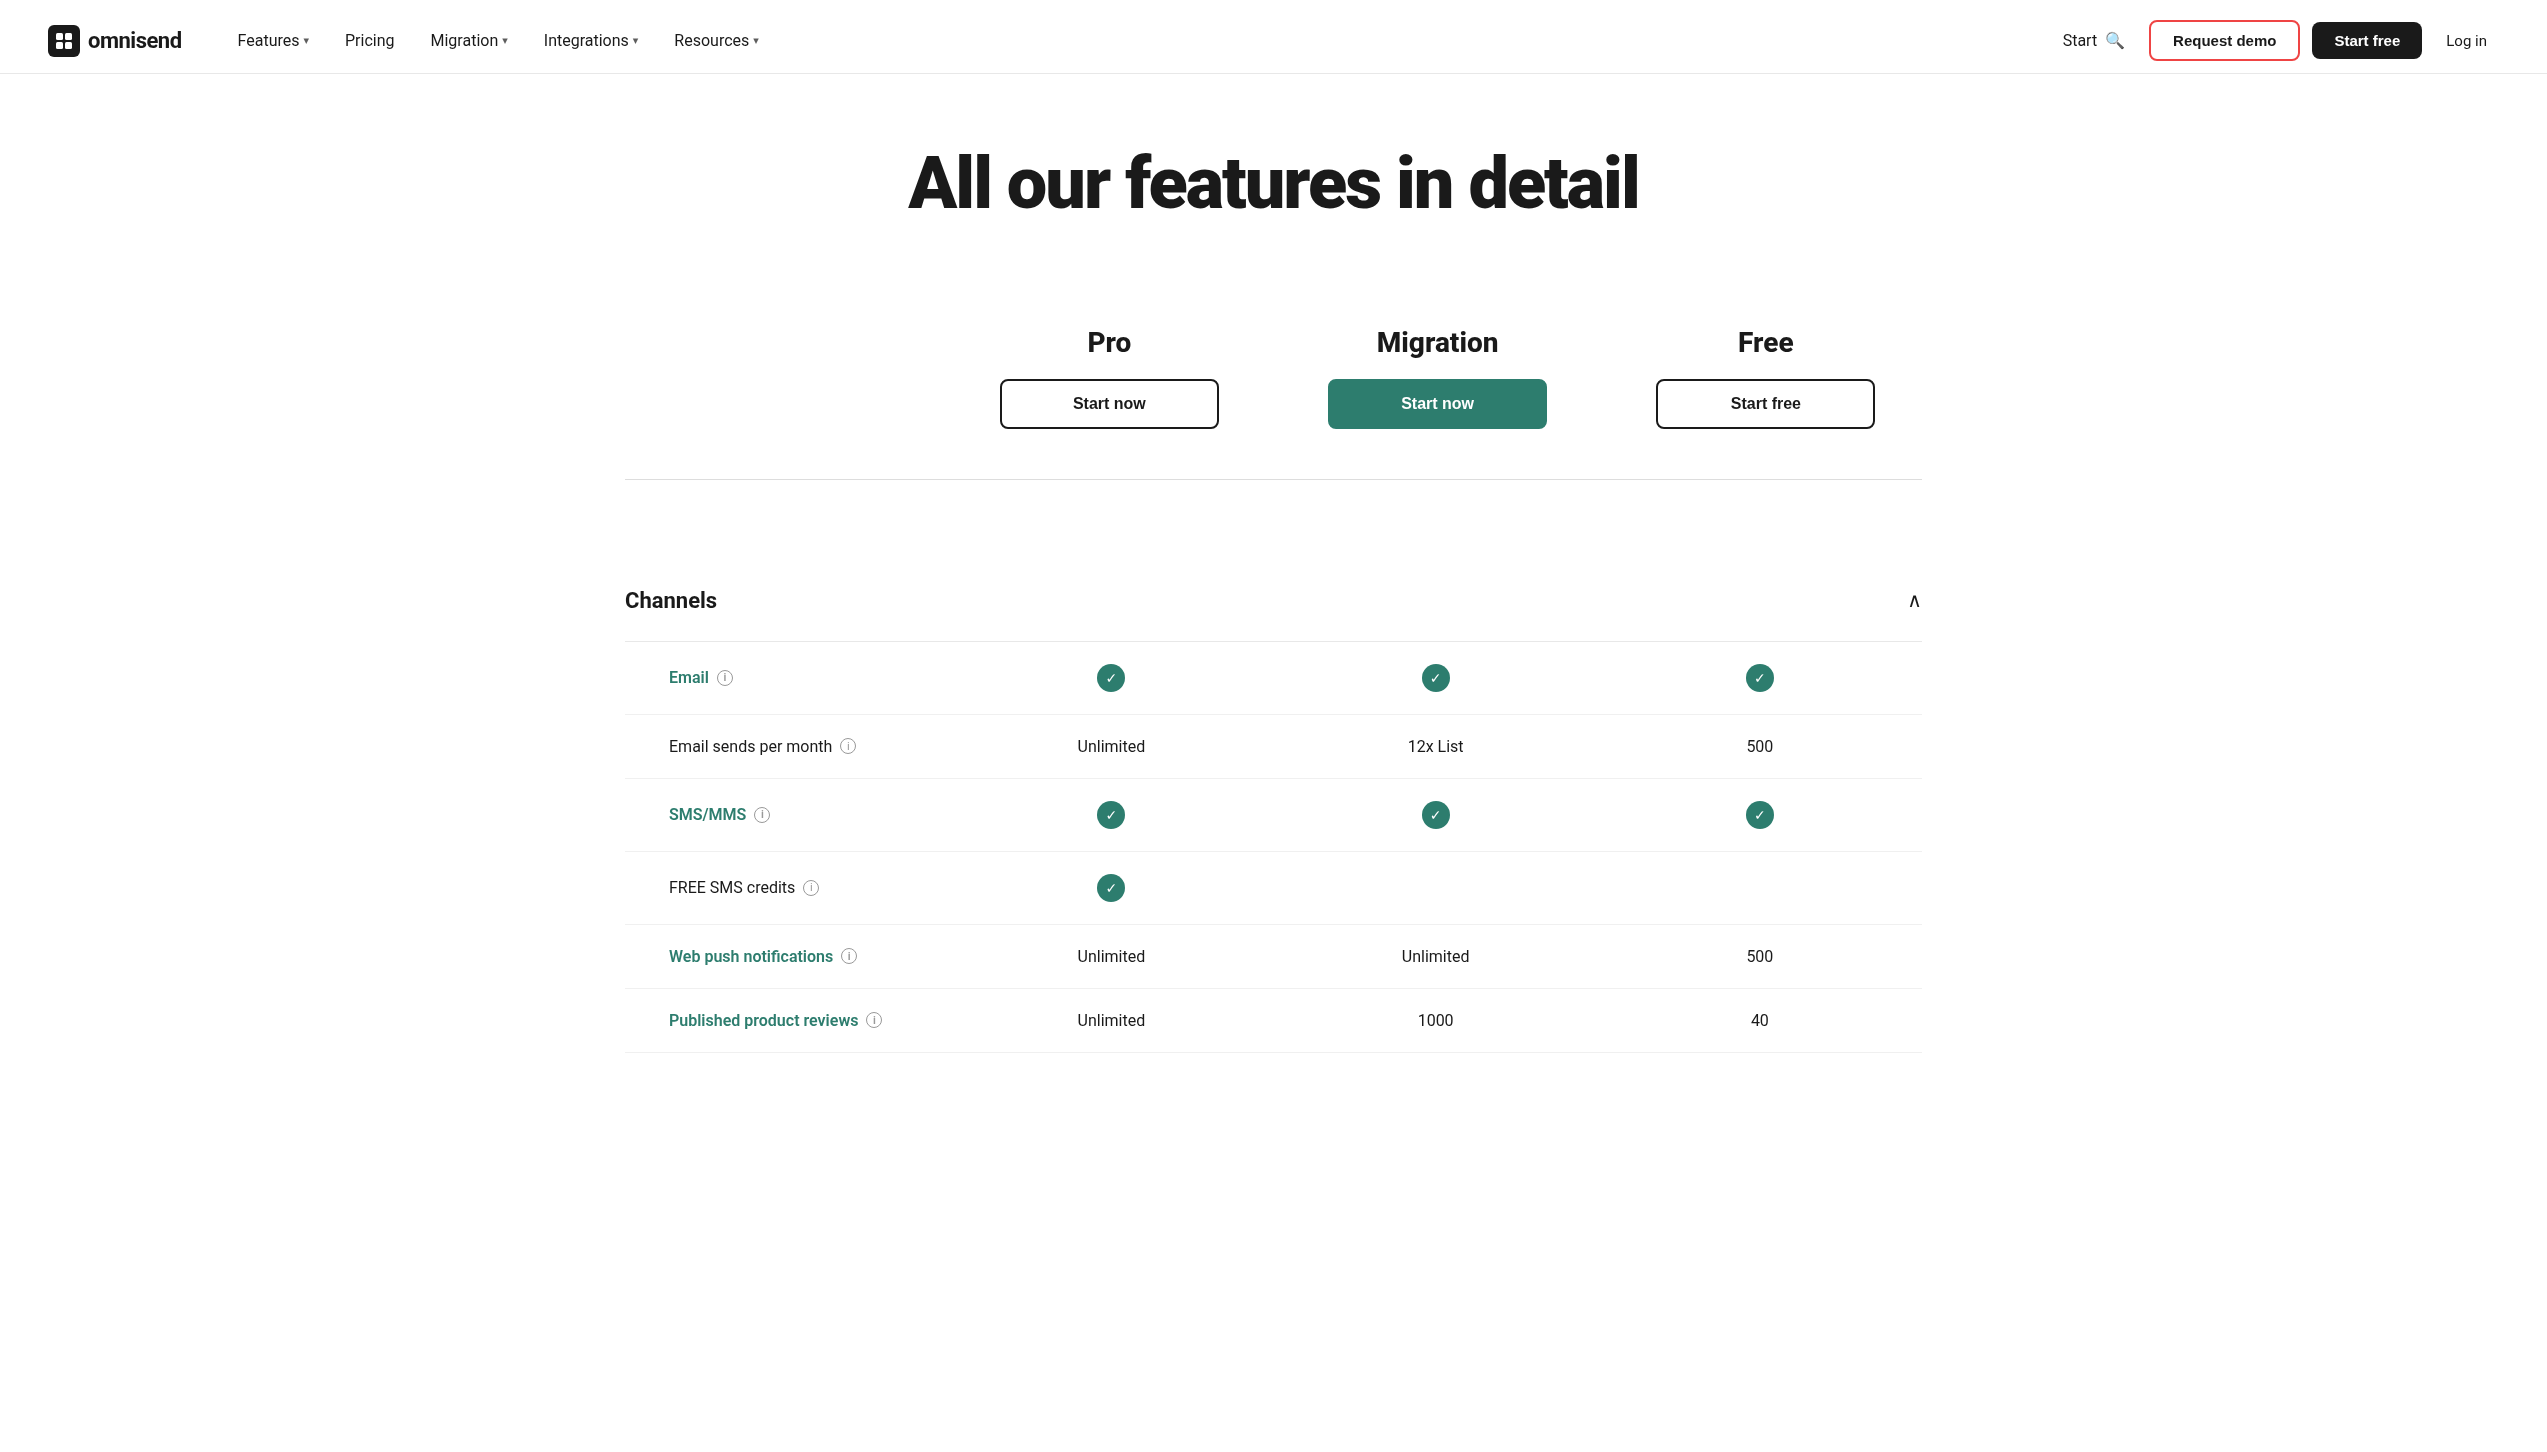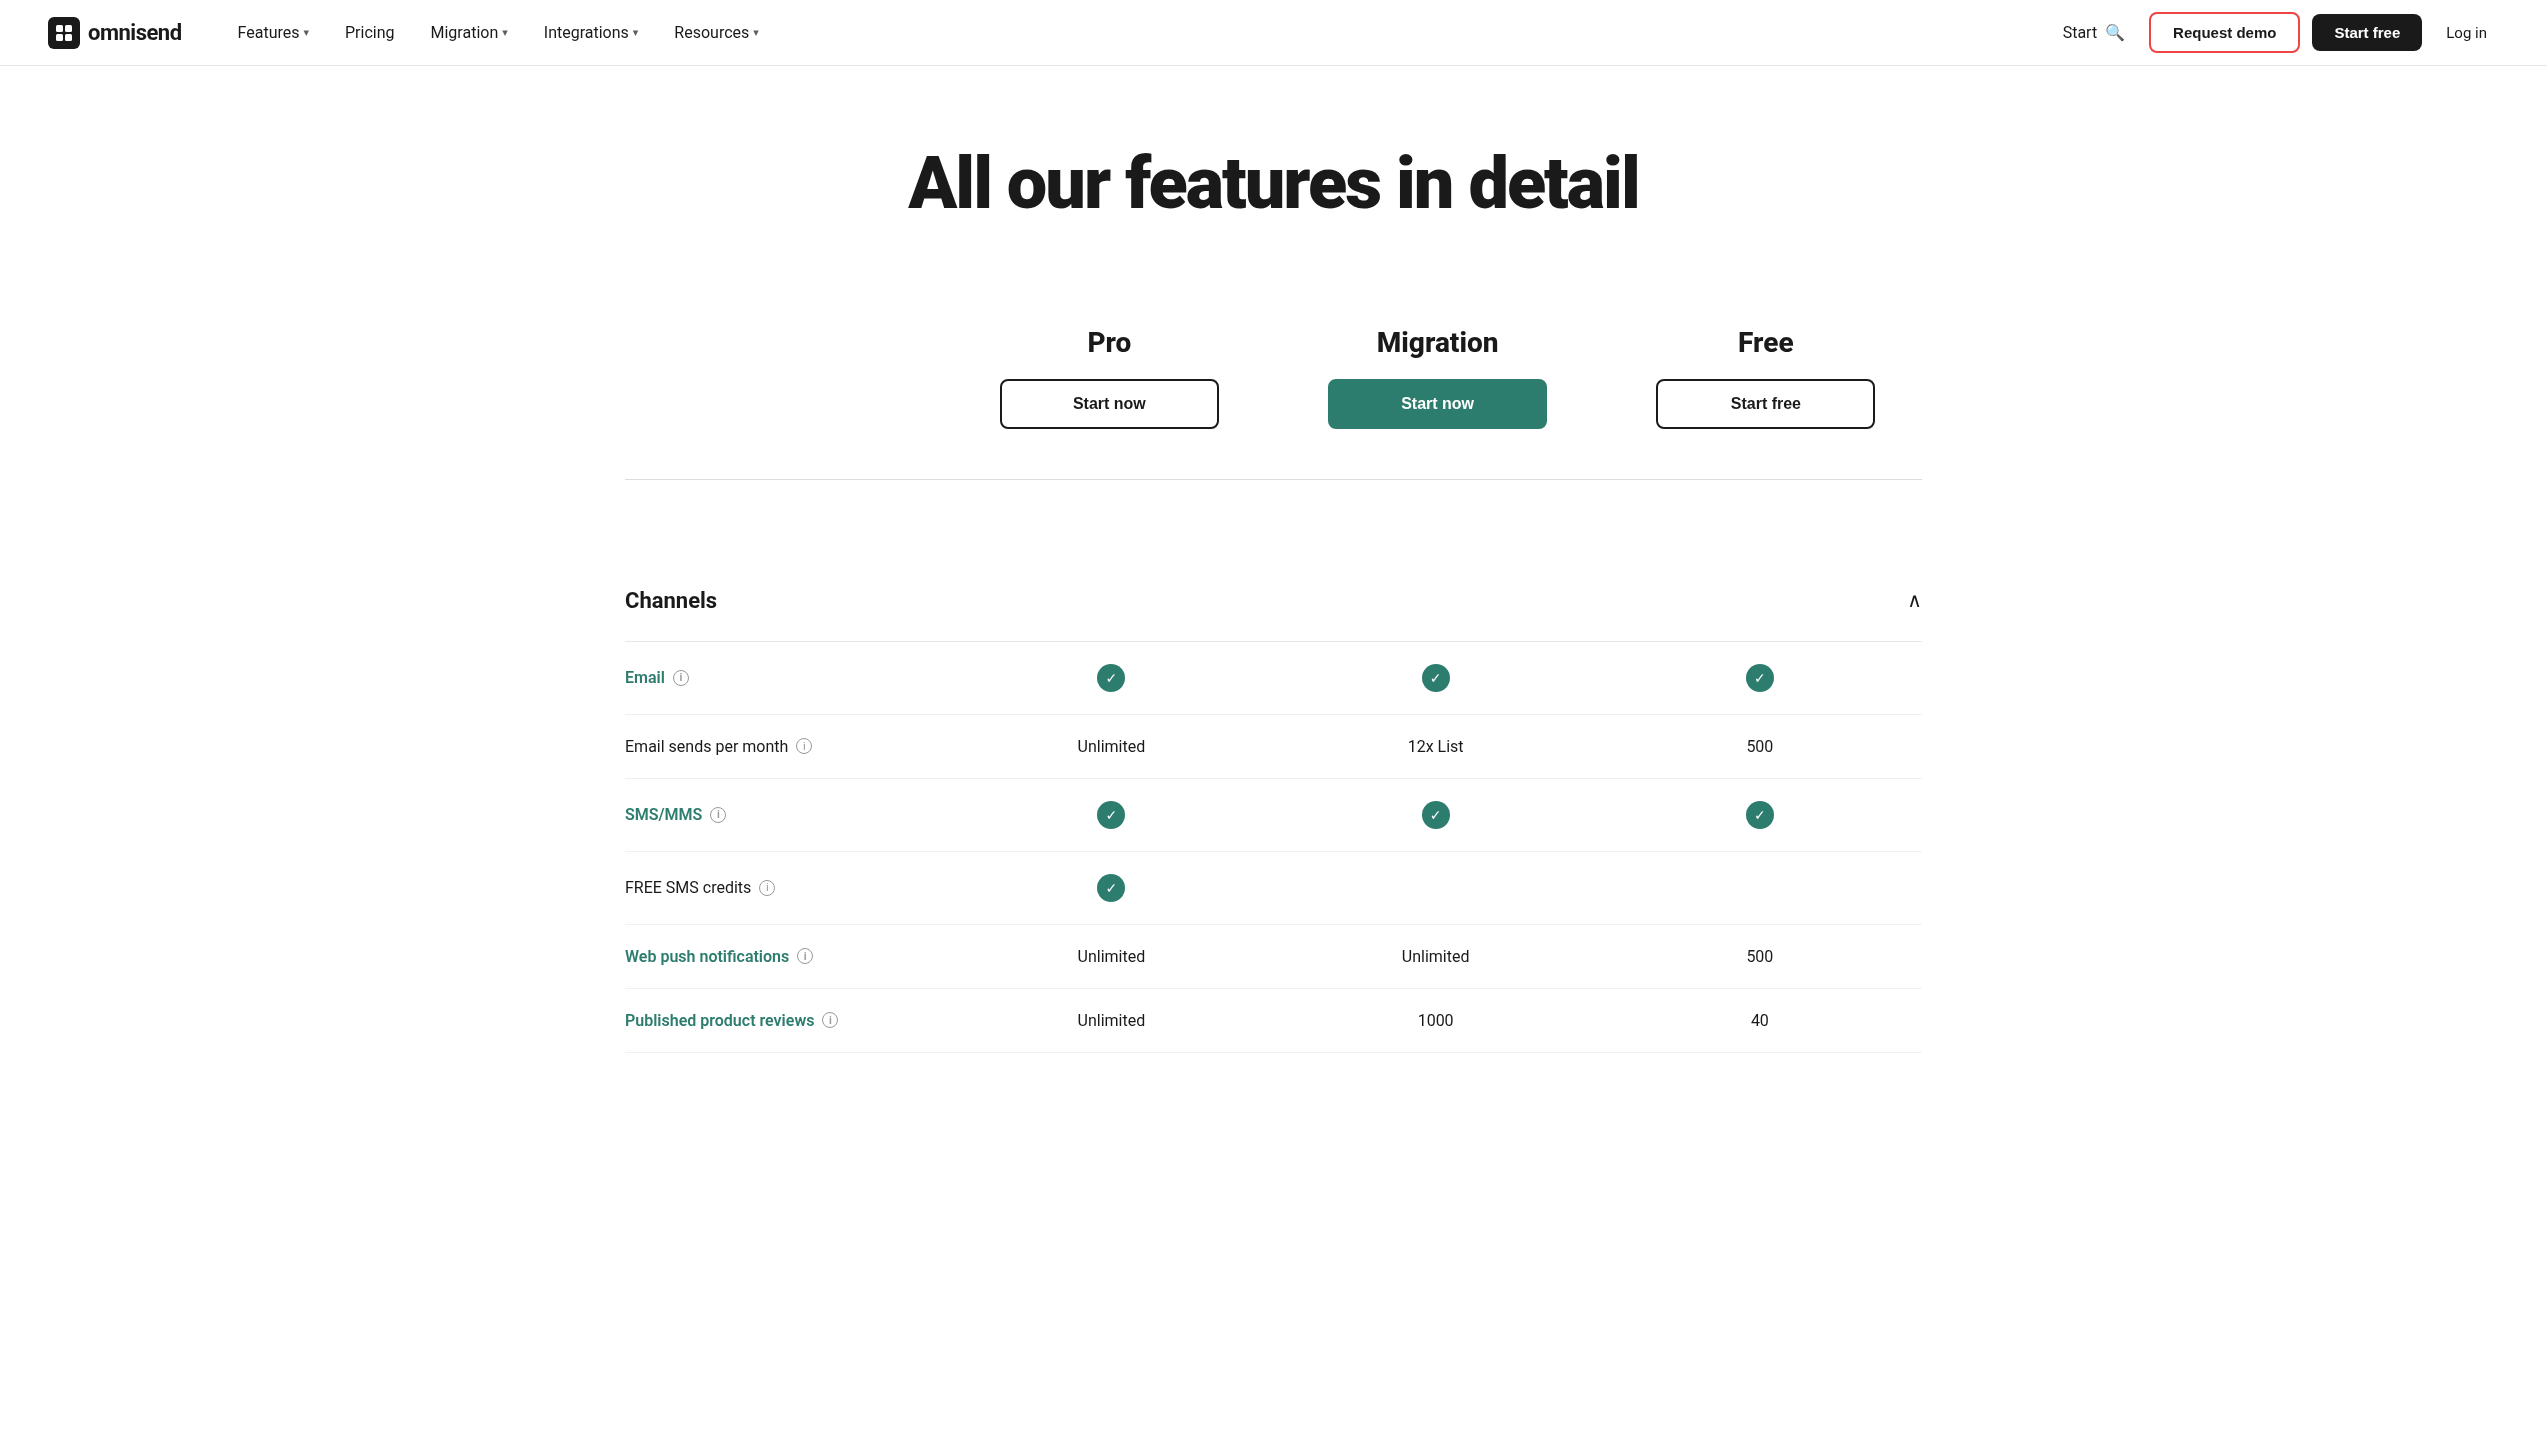--- a/index.html
+++ b/index.html
@@ -17,21 +17,21 @@
 
     
     .navbar {
       display: flex;
       align-items: center;
       padding: 0 48px;
       height: 66px;
       border-bottom: 1px solid #e8e8e8;
       background: #fff;
       position: sticky;
-      top: 0;
+      top: 8px;
       z-index: 100;
     }
 
     .nav-logo {
       display: flex;
       align-items: center;
       gap: 8px;
       margin-right: 40px;
       text-decoration: none;
     }
@@ -265,20 +265,21 @@
       padding: 22px 0;
       border-bottom: 1px solid #f0f0f0;
     }
 
     .feature-label {
       font-size: 16px;
       color: #1a1a1a;
       display: flex;
       align-items: center;
       gap: 8px;
+      margin-left: 44px;
     }
 
     .feature-label.highlight {
       color: #2d7d6e;
       font-weight: 600;
     }
 
     .info-icon {
       width: 16px;
       height: 16px;

